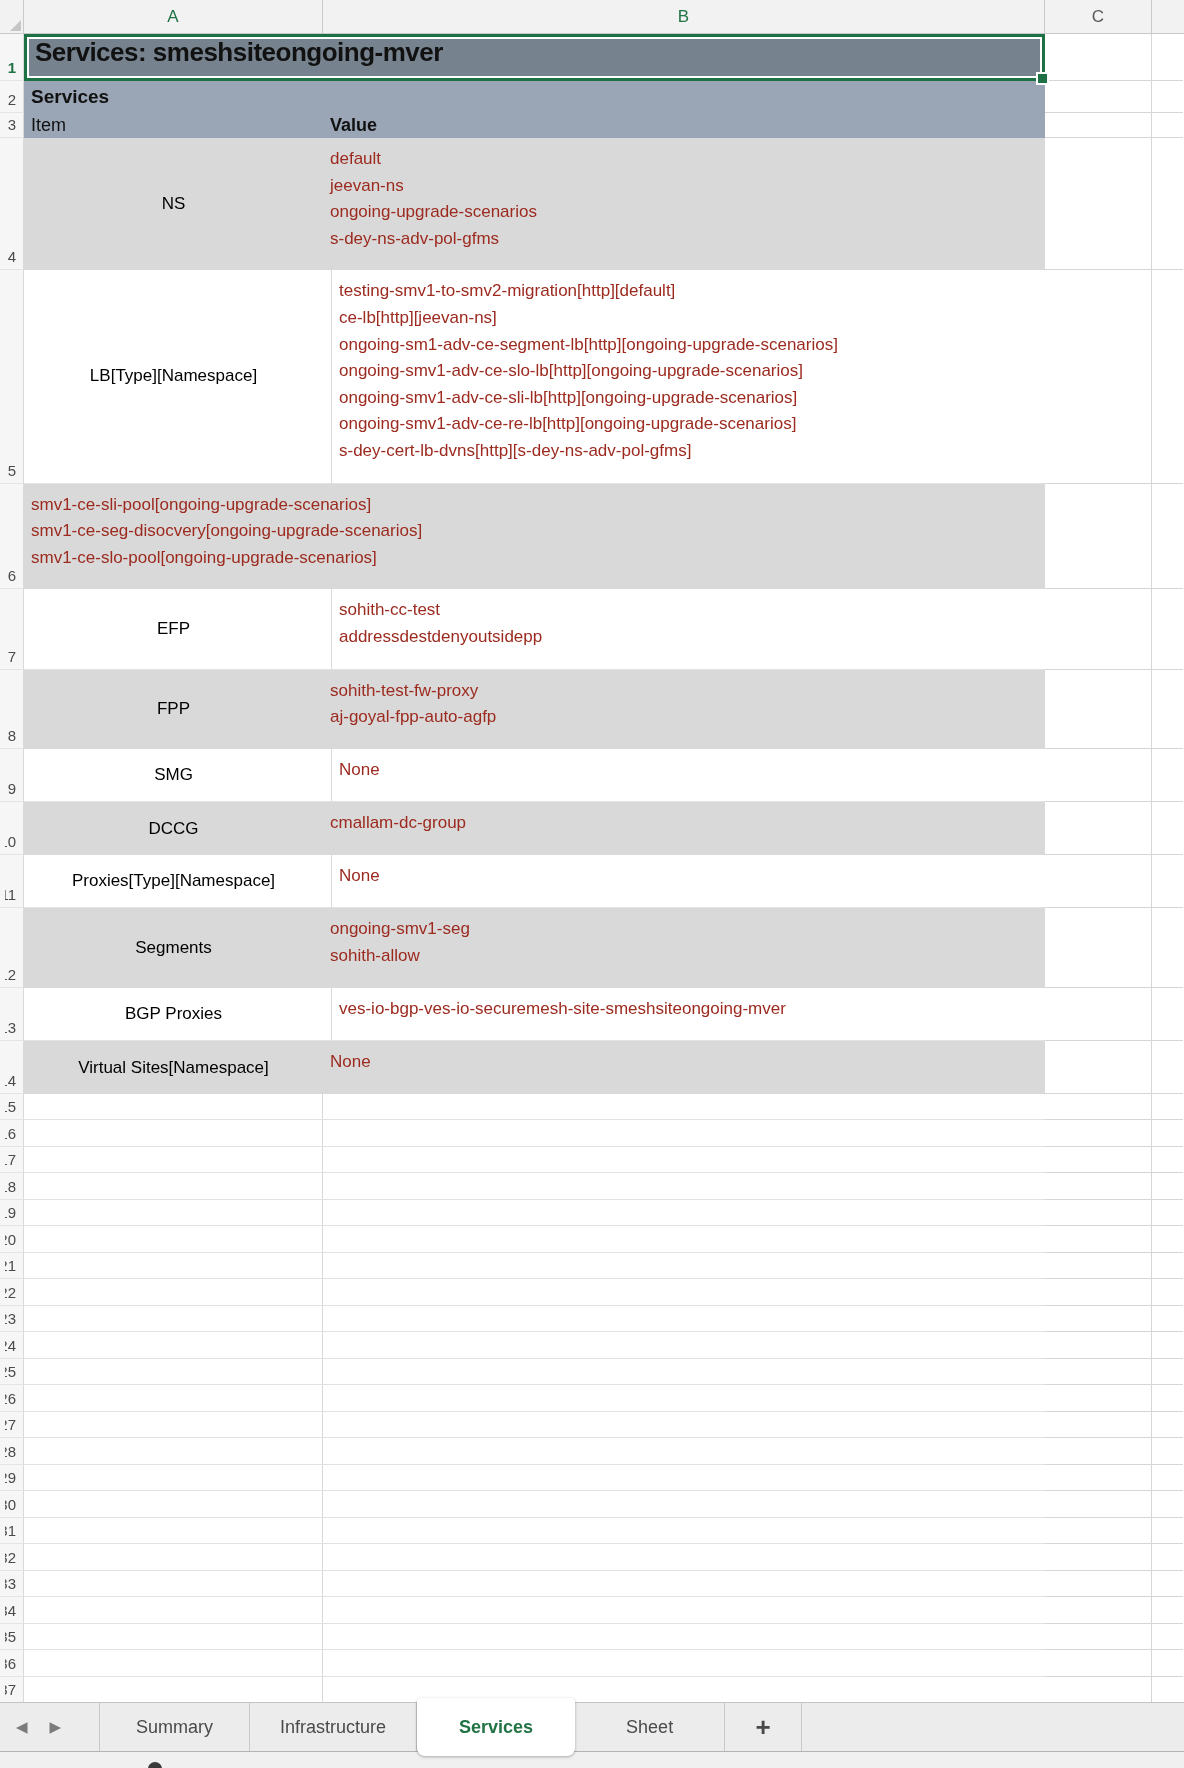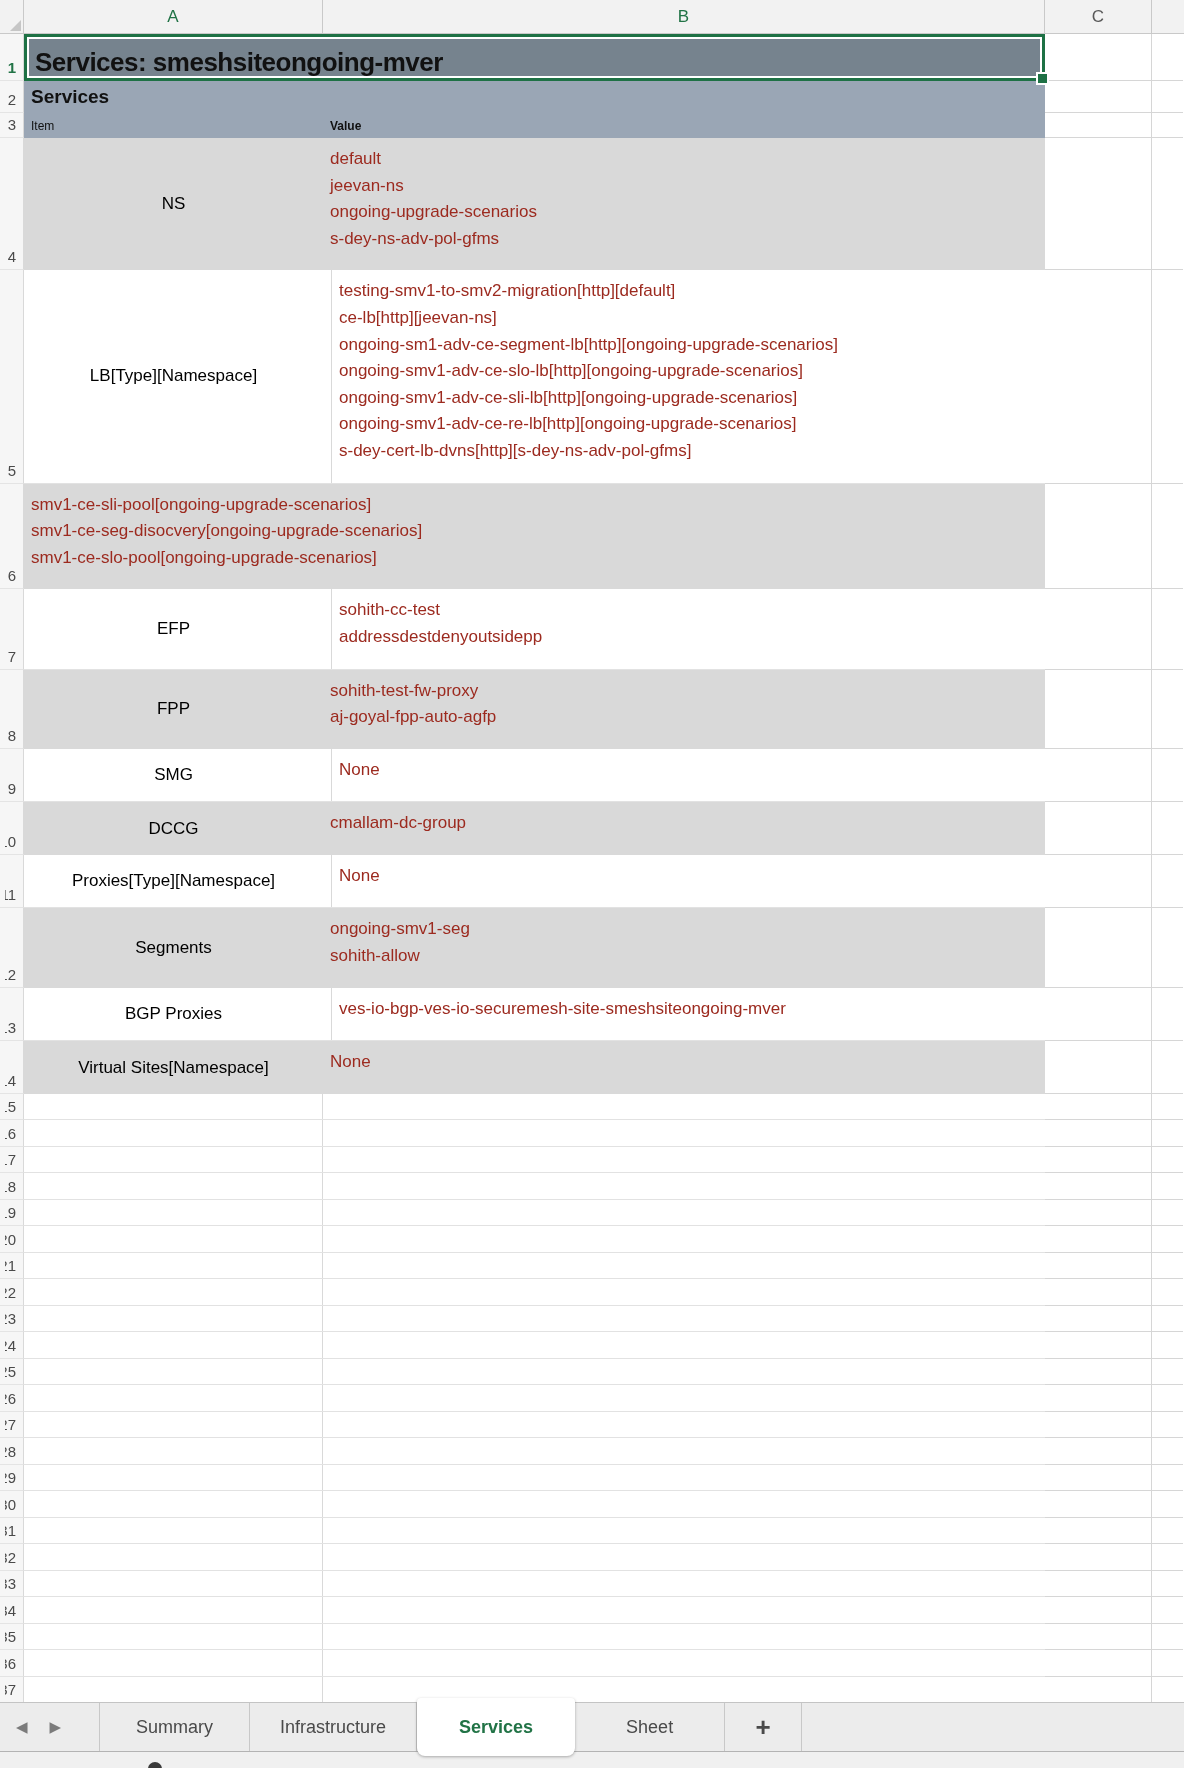--- a/index.html
+++ b/index.html
@@ -29,33 +29,33 @@
     display:flex;justify-content:flex-end;}
   .rownum .clip span{font-size:15px;color:#4A4A4A;white-space:nowrap;line-height:17px;}
   .rownum.green .clip span{color:#217346;font-weight:bold;}
   .cellC{width:107px;flex:0 0 107px;box-sizing:border-box;border-right:1px solid #D6D6D6;border-bottom:1px solid #D6D6D6;background:#fff;}
   .cellD{width:31px;flex:0 0 31px;box-sizing:border-box;border-bottom:1px solid #D6D6D6;background:#fff;}
 
   
   .row-title{height:47px;}
   .titlecell{width:1021px;flex:0 0 1021px;box-sizing:border-box;background:#76838E;
     border:3px solid #1E7145;box-shadow:inset 0 0 0 2px #FFFFFF;position:relative;
-    display:flex;align-items:flex-end;padding-left:8px;}
+    display:flex;align-items:flex-start;padding-left:8px;}
   .titlecell .t{font-size:26px;font-weight:bold;color:#111;letter-spacing:-0.5px;}
   .fillhandle{position:absolute;right:-7px;bottom:-7px;width:9px;height:9px;background:#1E7145;
     border:2px solid #fff;z-index:5;}
 
   
   .row-sec{height:32px;}
   .seccell{width:1021px;flex:0 0 1021px;box-sizing:border-box;background:#9AA6B5;
     display:flex;align-items:center;padding-left:7px;}
   .seccell .t{font-size:19px;font-weight:bold;color:#111;}
   .row-ih{height:25px;}
   .ihcell{width:1021px;flex:0 0 1021px;box-sizing:border-box;background:#9AA6B5;
-    display:flex;align-items:center;font-size:12px;color:#111;}
+    display:flex;align-items:center;font-size:18px;color:#111;}
   .ihcell .item-h{width:299px;padding-left:7px;box-sizing:border-box;}
   .ihcell .value-h{padding-left:7px;font-weight:bold;}
 
   
   .srow .ab{width:1021px;flex:0 0 1021px;display:flex;box-sizing:border-box;background:#fff;}
   .srow.banded .ab{background:#D9D9D9;}
   .itemcell{width:299px;flex:0 0 299px;box-sizing:border-box;display:flex;align-items:center;
     justify-content:center;font-size:17px;color:#000000;text-align:center;}
   .valcell{width:722px;flex:0 0 722px;box-sizing:border-box;padding:8px 8px 18px 7px;}
   .srow:not(.banded) .valcell{border-left:1px solid #D9D9D9;margin-left:8px;}

